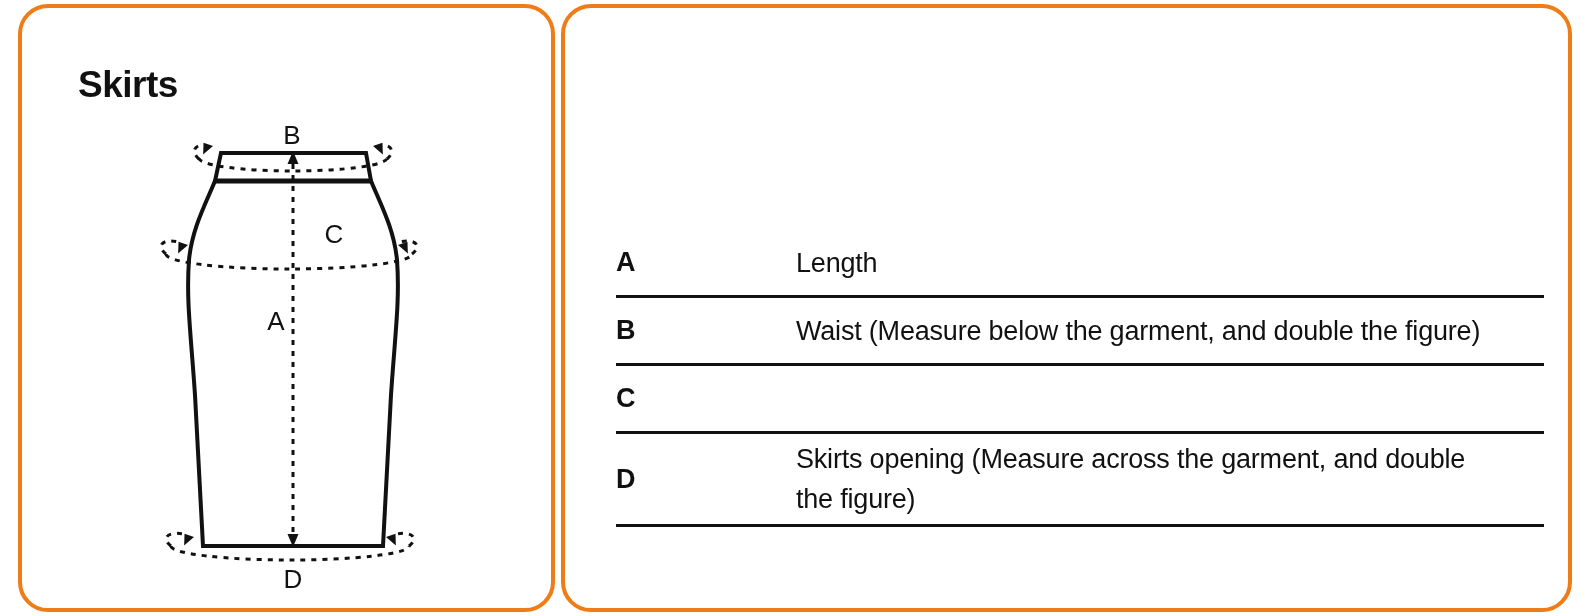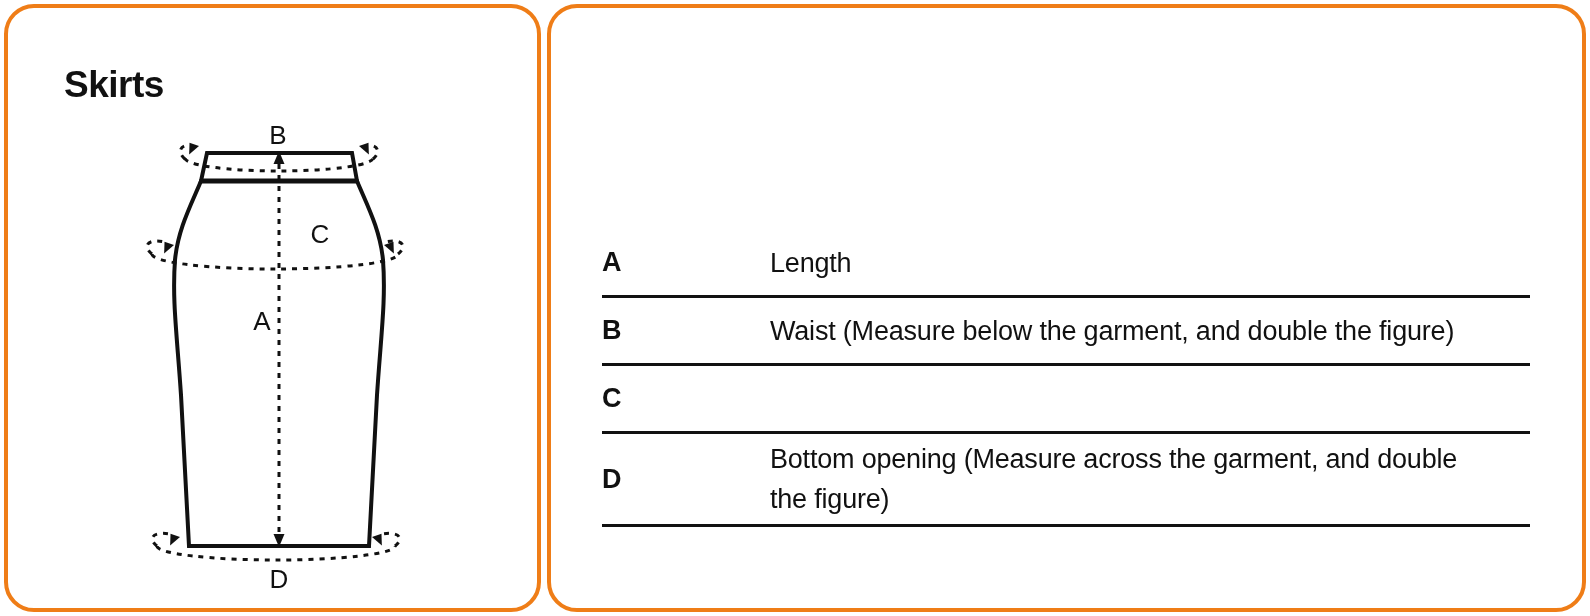--- a/index.html
+++ b/index.html
@@ -5,21 +5,21 @@
   html, body { margin: 0; padding: 0; background: #ffffff; }
   body {
     width: 1590px; height: 616px;
     font-family: "Liberation Sans", sans-serif;
     color: #111111;
     overflow: hidden;
   }
   .wrap {
     display: flex;
     gap: 6px;
-    padding: 4px 4px;
+    padding: 4px 18px;
     box-sizing: border-box;
     width: 1590px;
   }
   .card {
     background: #ffffff;
     border: 4px solid #EF7D17;
     border-radius: 30px;
     box-sizing: border-box;
     height: 608px;
   }
@@ -53,20 +53,21 @@
     flex: 0 0 168px;
     font-size: 27px;
     font-weight: bold;
   }
   .t-desc {
     flex: 1;
     font-size: 27px;
     line-height: 40px;
     letter-spacing: -0.2px;
     white-space: pre;
+    margin-left: 12px;
   }
   svg text {
     font-family: "Liberation Sans", sans-serif;
     font-size: 26px;
     fill: #111111;
   }
 </style>
 </head>
 <body>
 
@@ -143,20 +144,20 @@
         <div class="t-key">B</div>
         <div class="t-desc">Waist (Measure below the garment, and double the figure)</div>
       </div>
 
       <div class="t-row">
         <div class="t-key">C</div>
       </div>
 
       <div class="t-row">
         <div class="t-key">D</div>
-        <div class="t-desc">Bottom opening (Measure across the garment, and double
+        <div class="t-desc">Skirts opening (Measure across the garment, and double
 the figure)</div>
       </div>
 
     </div>
   </div>
 
 </div>
 
 </body></html>

